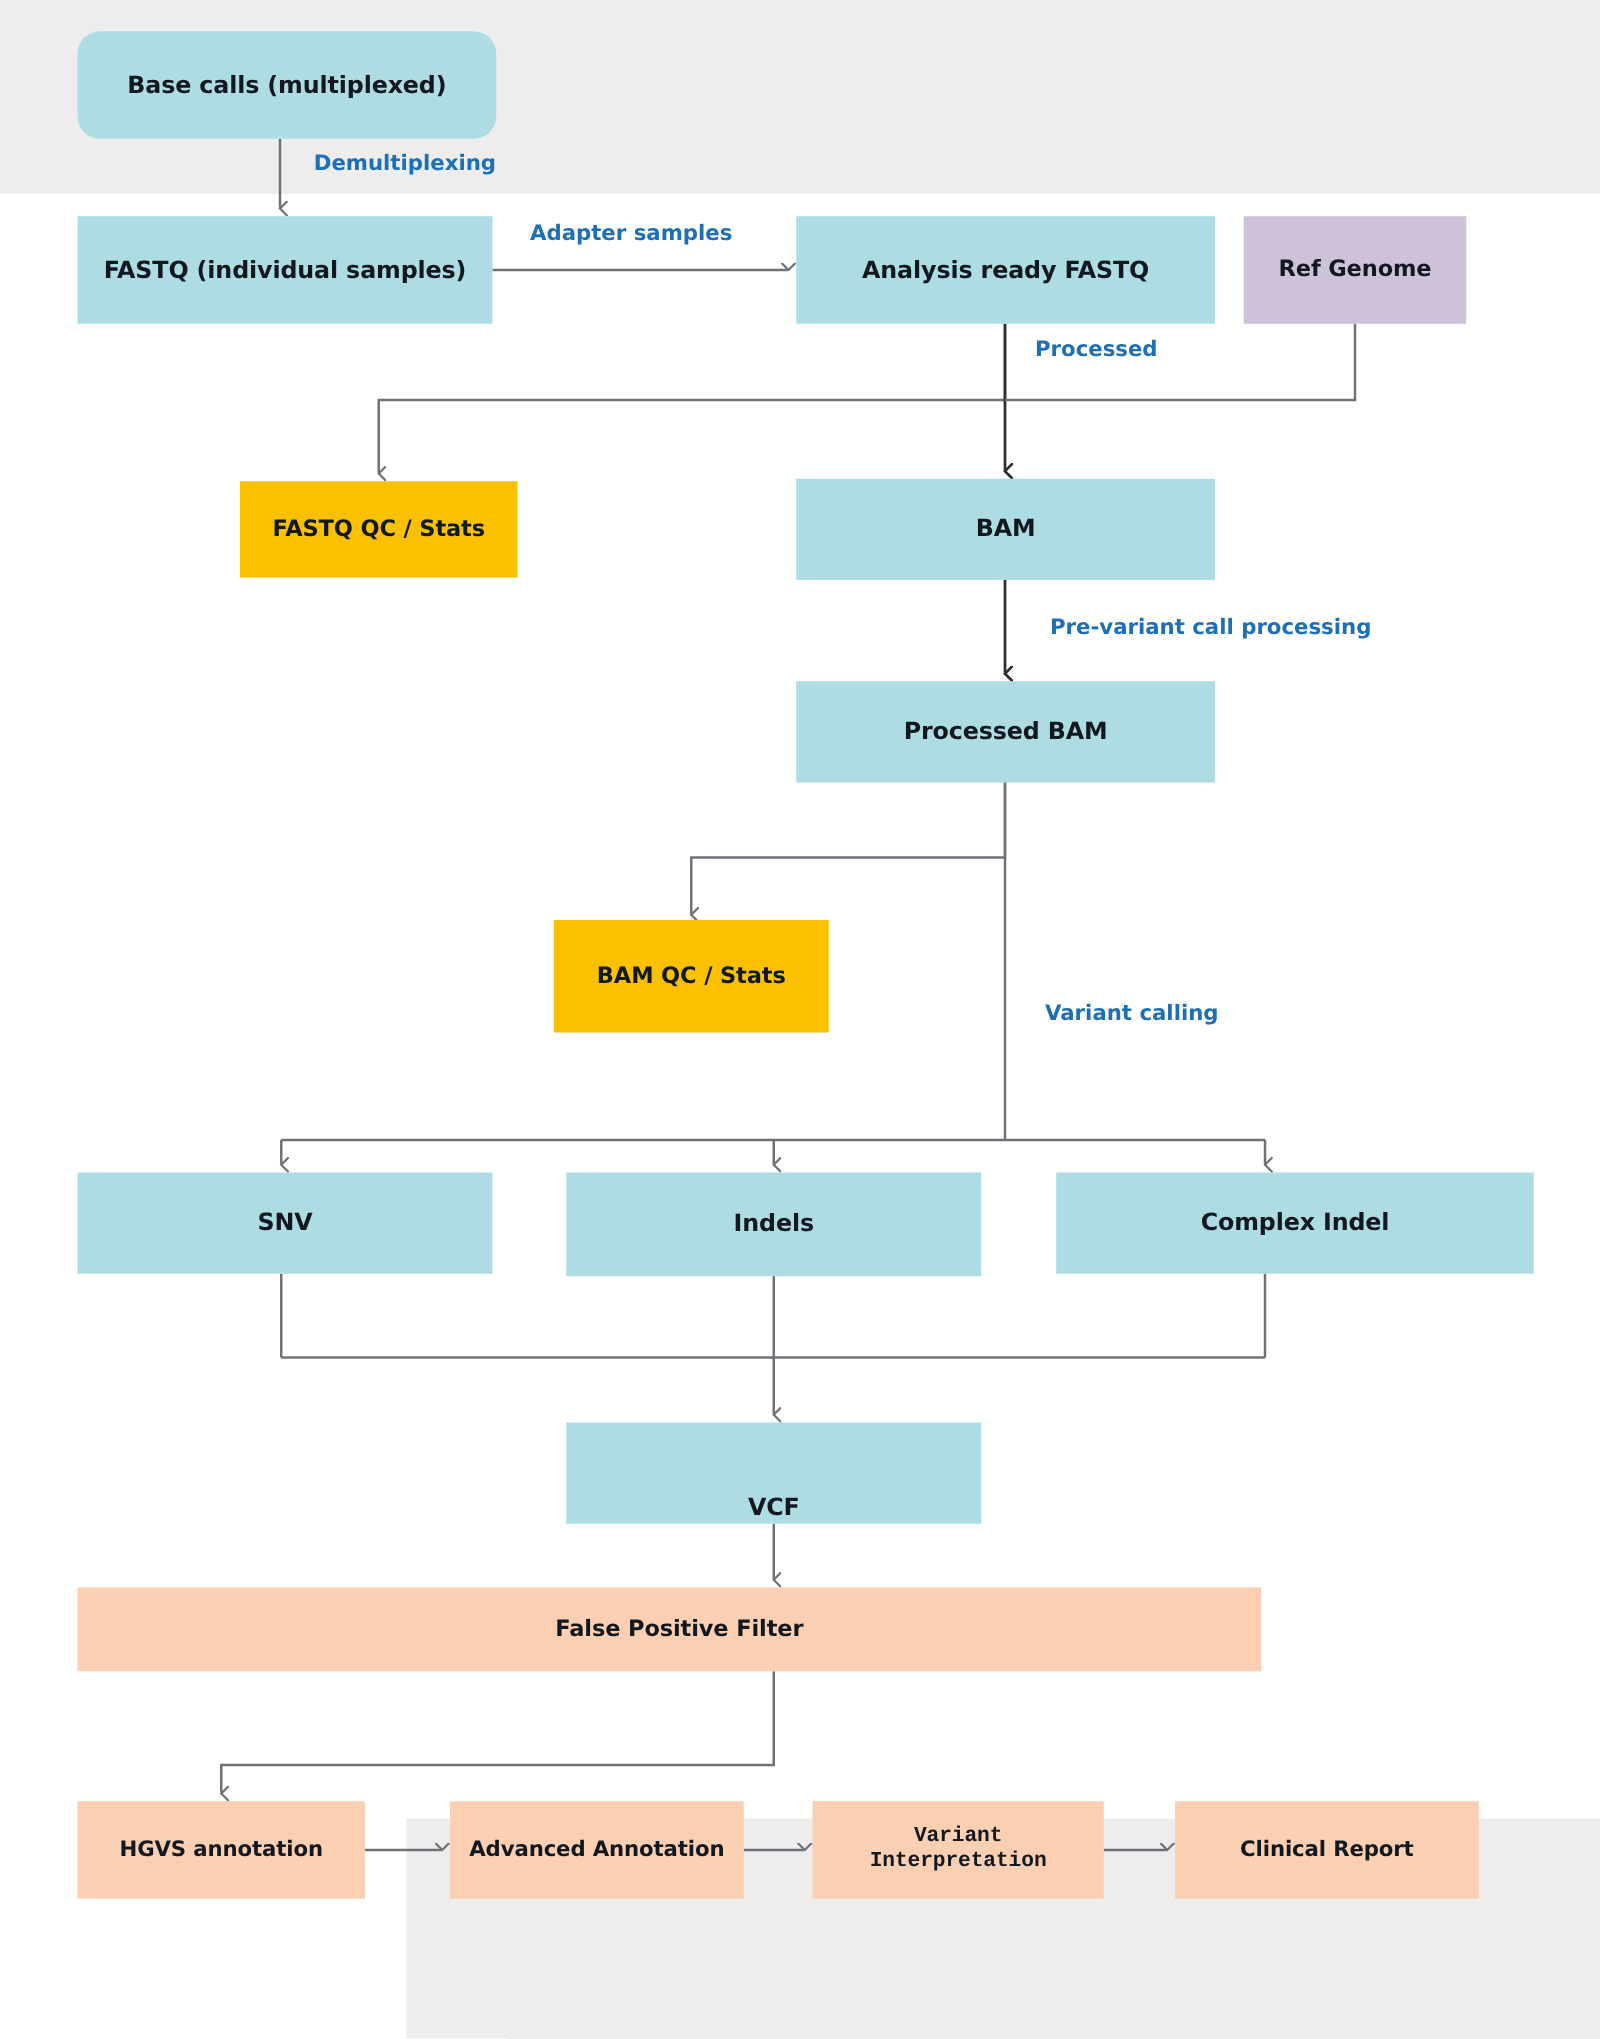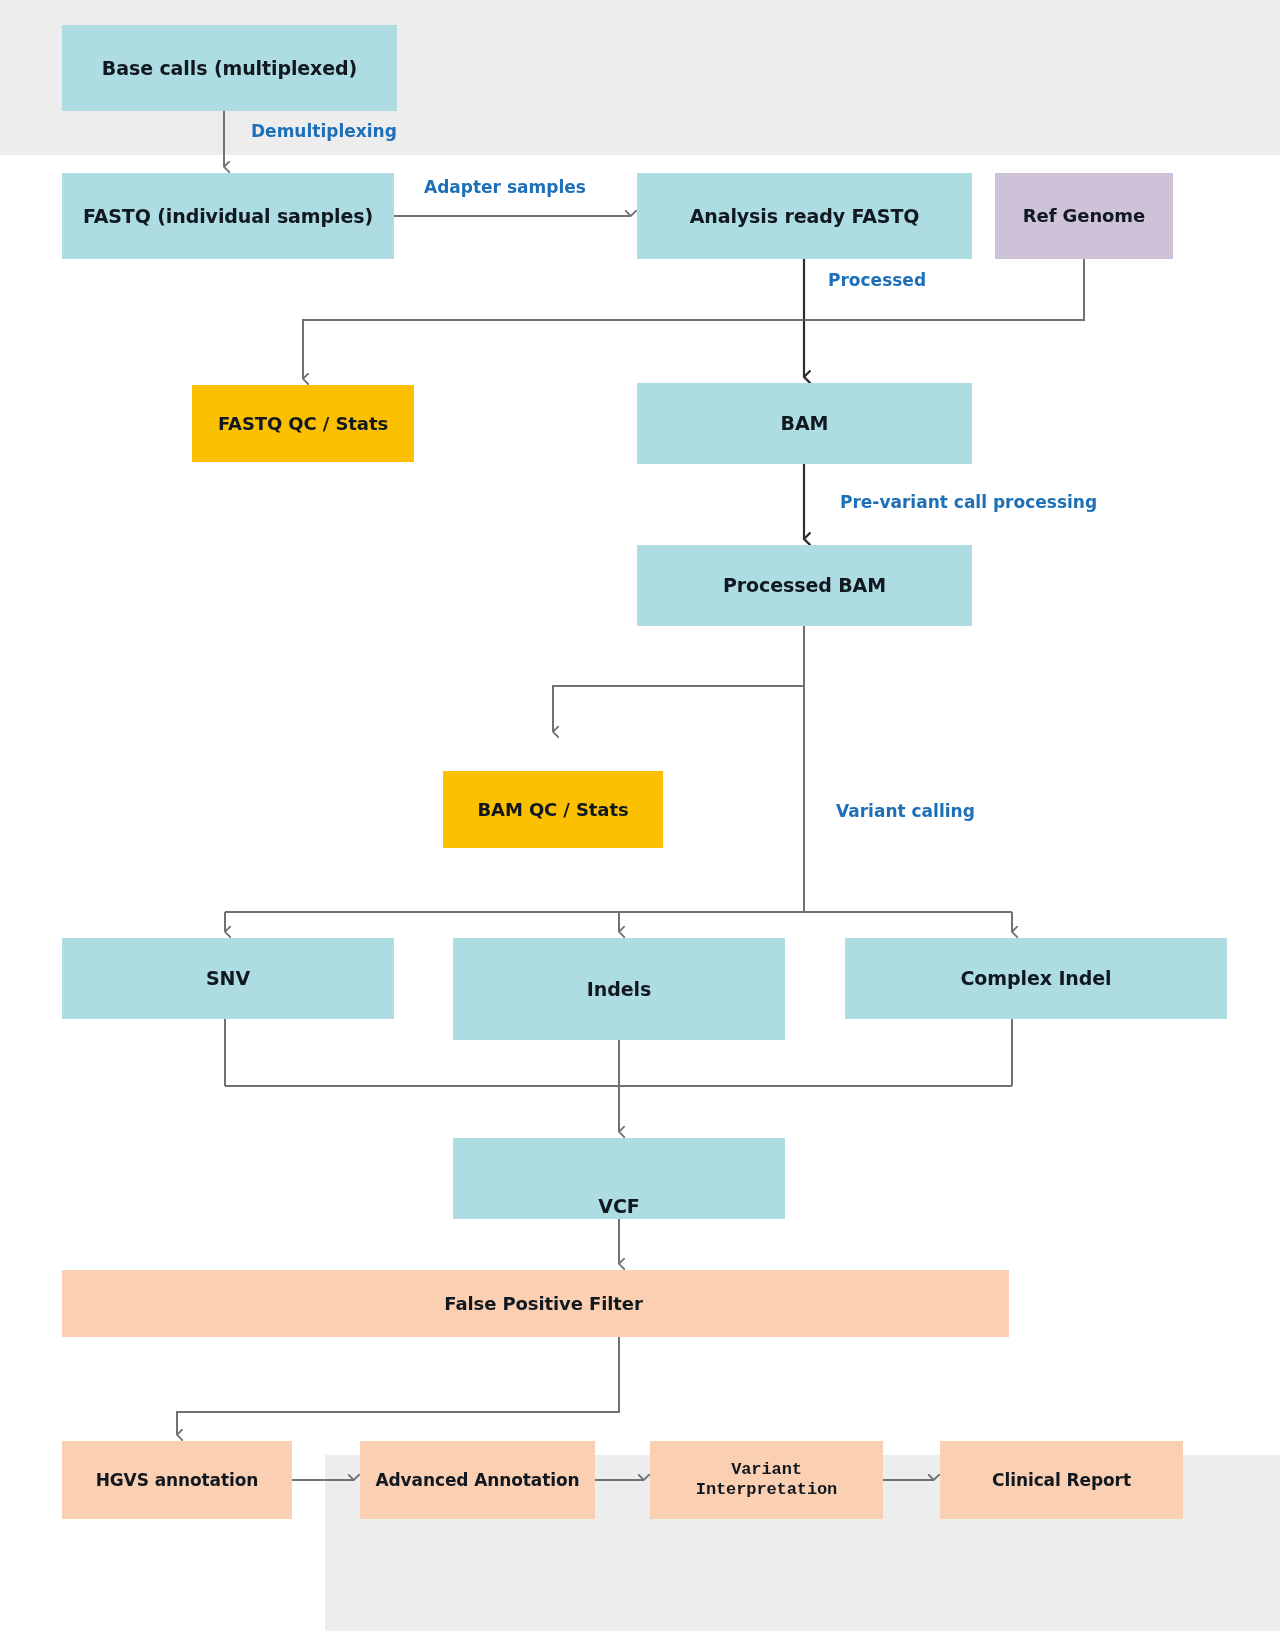--- a/index.html
+++ b/index.html
@@ -101,48 +101,48 @@
     <path class="w" d="M619,1219 L619,1263" marker-end="url(#ah-gray)"></path>
 
     <path class="w" d="M619,1337 L619,1412 L177,1412 L177,1434" marker-end="url(#ah-gray)"></path>
 
     <path class="w" d="M292,1480 L353,1480" marker-end="url(#ah-gray)"></path>
     <path class="w" d="M595,1480 L643,1480" marker-end="url(#ah-gray)"></path>
     <path class="w" d="M883,1480 L933,1480" marker-end="url(#ah-gray)"></path>
   </svg>
 
   <div id="layer">
-      <div class="node n-blue" style="left: 62px; top: 25px; width: 335px; height: 86px; font-size: 19px;">
+      <div class="node n-blue" style="left: 62px; top: 25px; width: 335px; height: 86px; font-size: 19px; border-radius: 18px;">
         <span>Base calls (multiplexed)</span>
       </div>
       <div class="node n-blue" style="left: 62px; top: 173px; width: 332px; height: 86px; font-size: 19px;">
         <span>FASTQ (individual samples)</span>
       </div>
       <div class="node n-blue" style="left: 637px; top: 173px; width: 335px; height: 86px; font-size: 19px;">
         <span>Analysis ready FASTQ</span>
       </div>
       <div class="node n-purple" style="left: 995px; top: 173px; width: 178px; height: 86px; font-size: 18px;">
         <span>Ref Genome</span>
       </div>
       <div class="node n-yellow" style="left: 192px; top: 385px; width: 222px; height: 77px; font-size: 18px;">
         <span>FASTQ QC / Stats</span>
       </div>
       <div class="node n-blue" style="left: 637px; top: 383px; width: 335px; height: 81px; font-size: 19px;">
         <span>BAM</span>
       </div>
       <div class="node n-blue" style="left: 637px; top: 545px; width: 335px; height: 81px; font-size: 19px; text-align: center;">
         <span>Processed BAM</span>
       </div>
-      <div class="node n-yellow" style="left: 443px; top: 771px; width: 220px; height: 77px; font-size: 18px;">
+      <div class="node n-yellow" style="left: 443px; top: 736px; width: 220px; height: 90px; font-size: 18px;">
         <span>BAM QC / Stats</span>
       </div>
       <div class="node n-blue" style="left: 62px; top: 938px; width: 332px; height: 81px; font-size: 19px;">
         <span>SNV</span>
       </div>
-      <div class="node n-blue" style="left: 453px; top: 938px; width: 332px; height: 102px; font-size: 19px;">
+      <div class="node n-blue" style="left: 453px; top: 938px; width: 332px; height: 83px; font-size: 19px;">
         <span>Indels</span>
       </div>
       <div class="node n-blue" style="left: 845px; top: 938px; width: 382px; height: 81px; font-size: 19px;">
         <span>Complex Indel</span>
       </div>
       <div class="node n-blue" style="left: 453px; top: 1138px; width: 332px; height: 81px; font-size: 19px; align-items: flex-end;">
         <span>VCF</span>
       </div>
       <div class="node n-peach" style="left: 62px; top: 1270px; width: 947px; height: 67px; font-size: 18px; padding-left: 22px;">
         <span>False Positive Filter</span>

